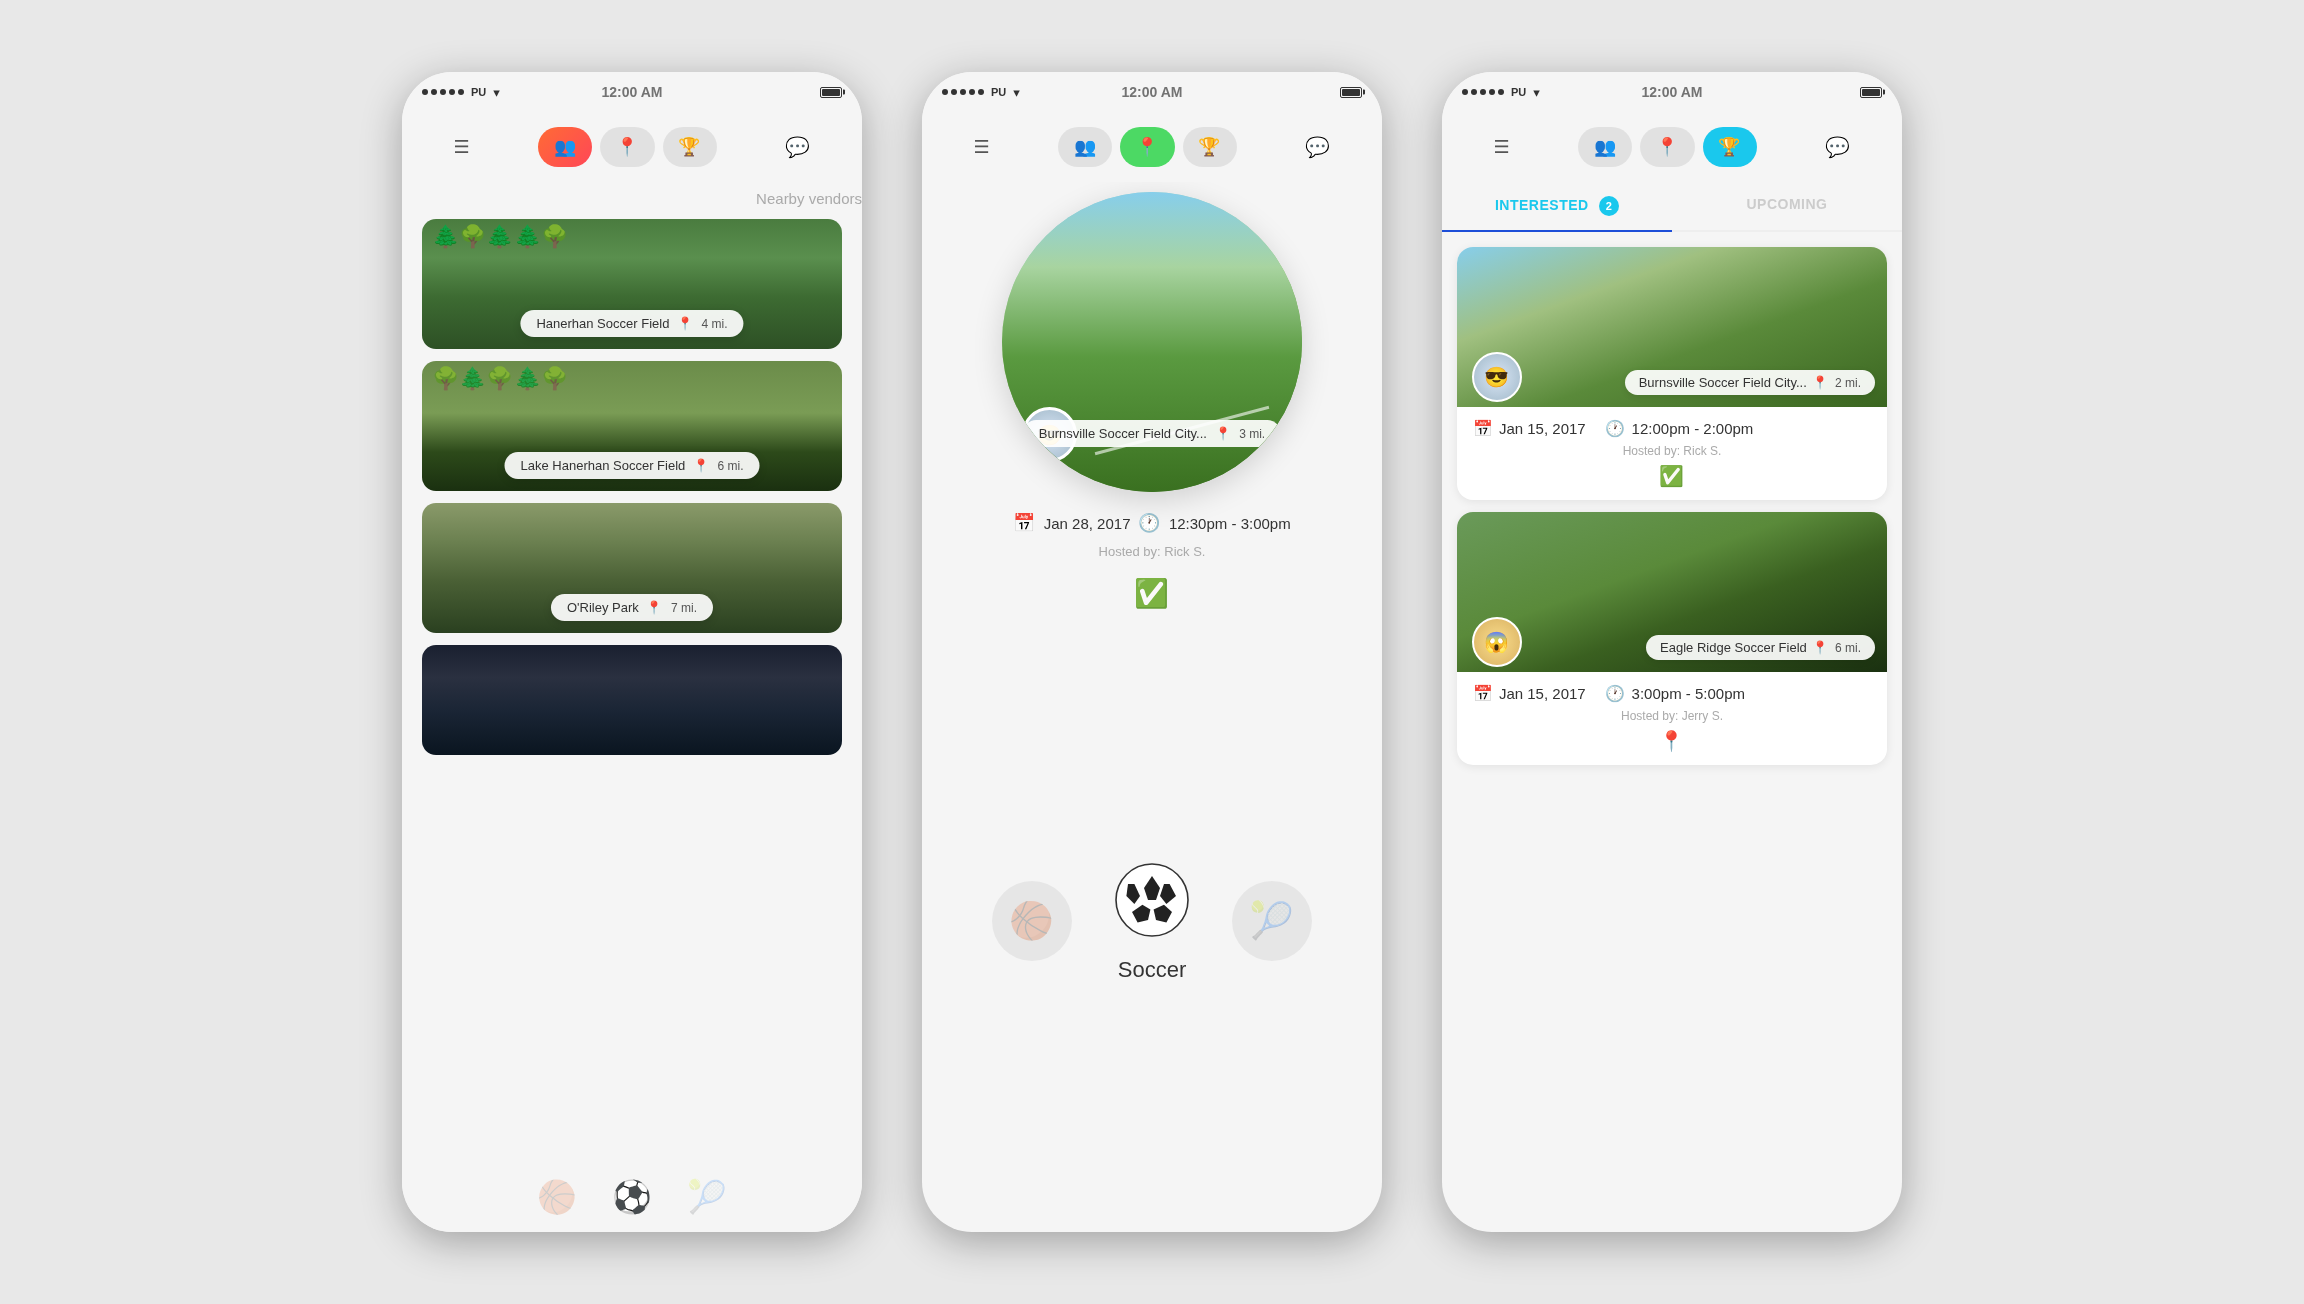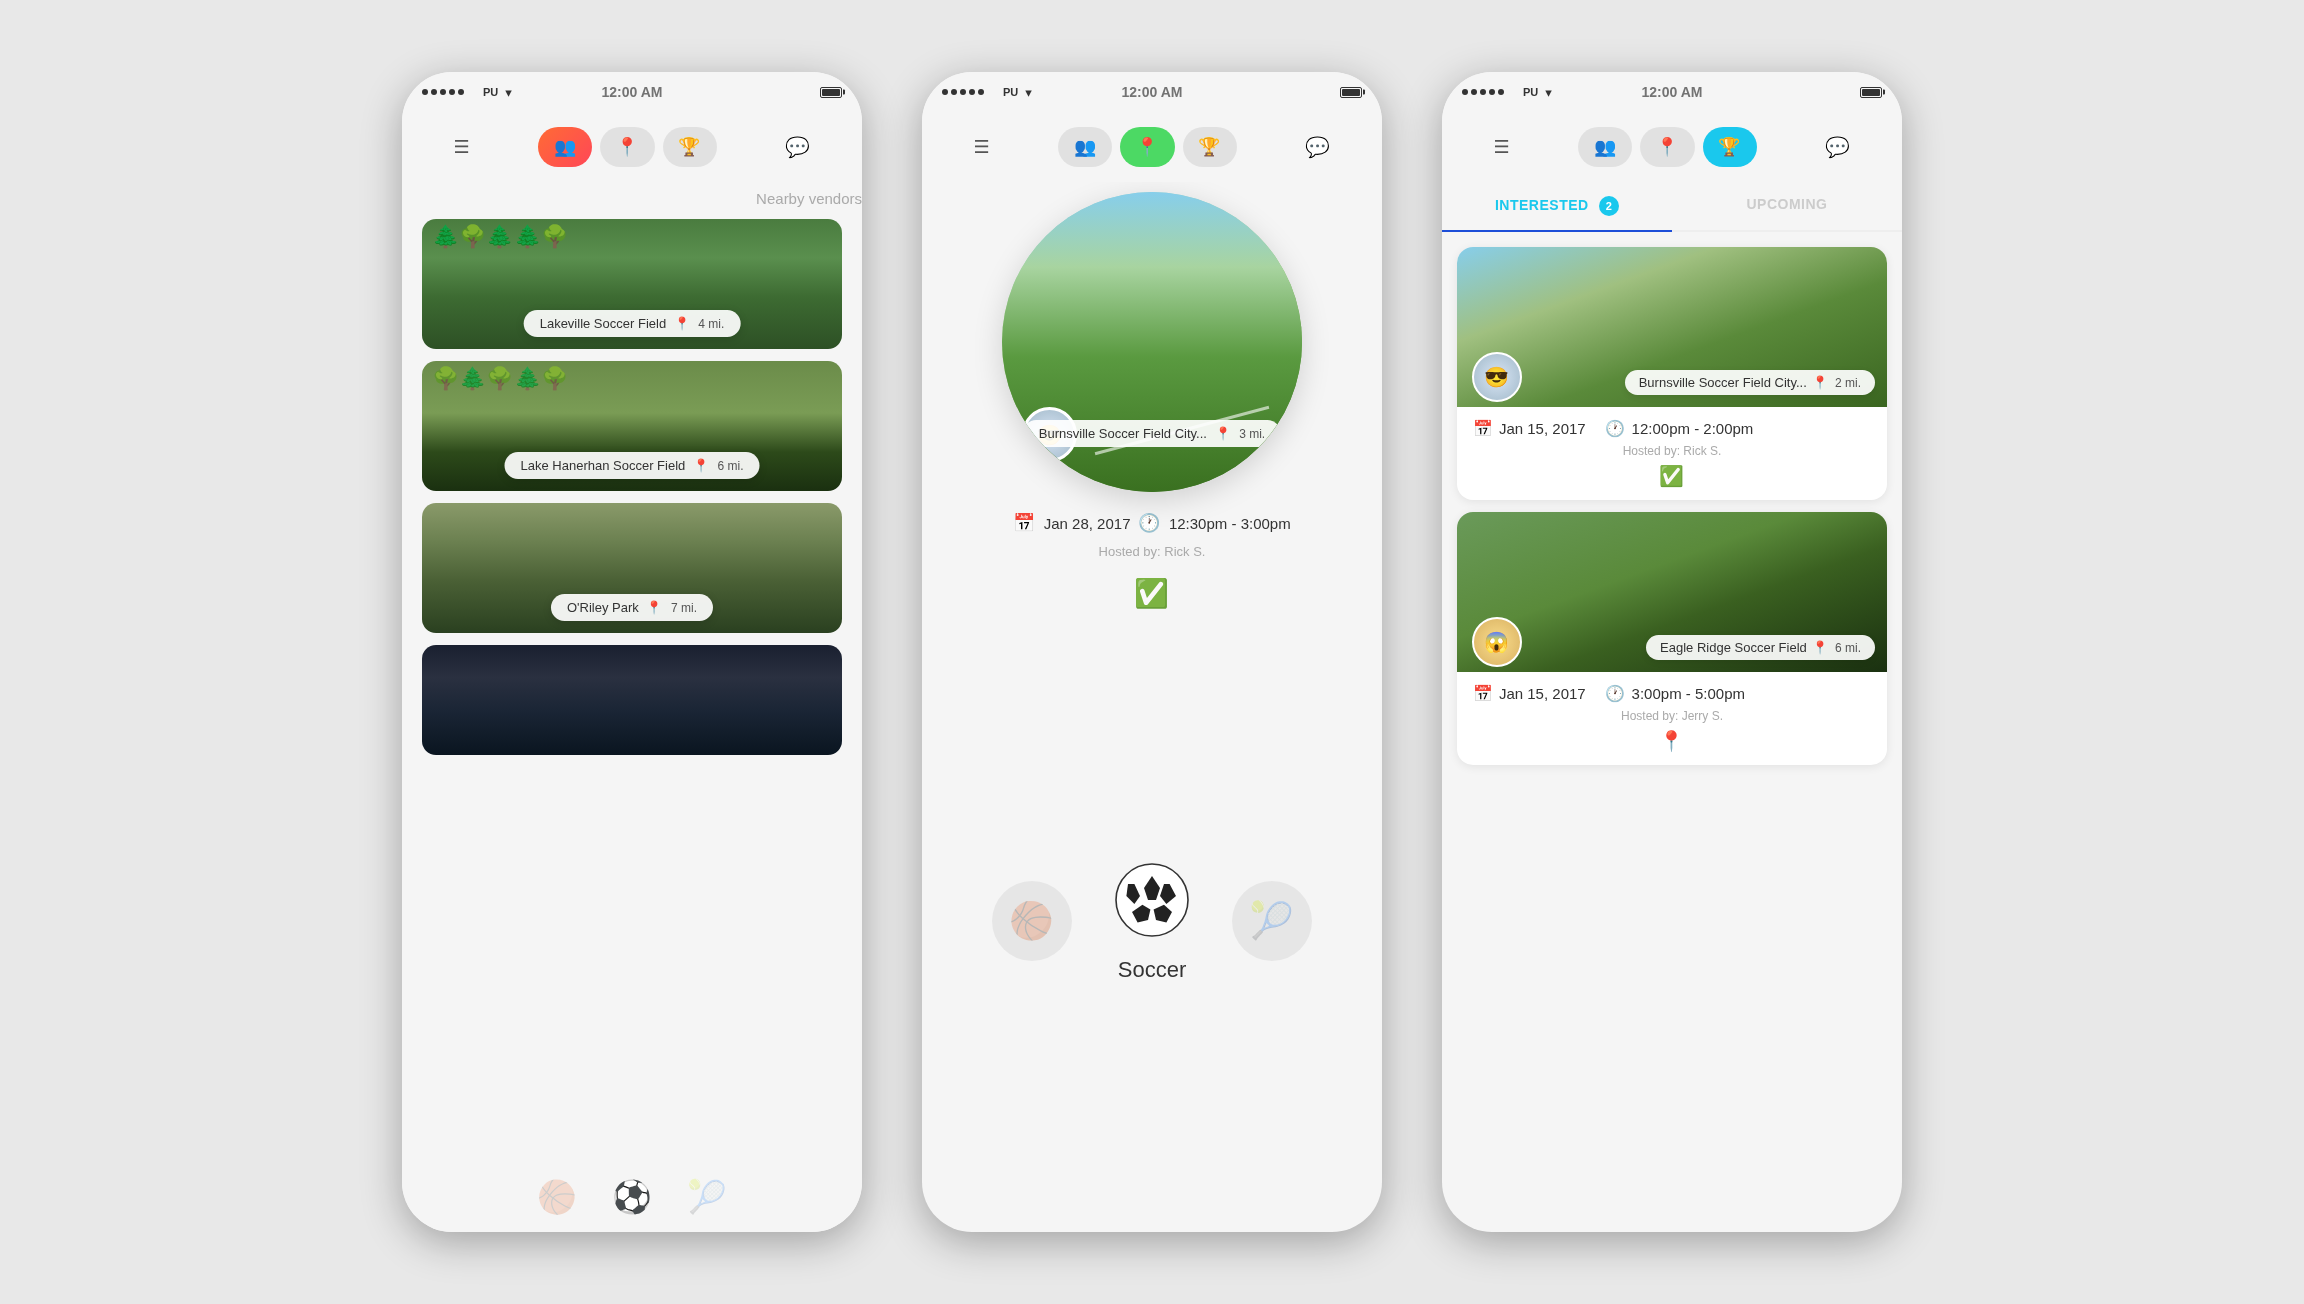--- a/index.html
+++ b/index.html
@@ -45,21 +45,21 @@
     .status-dot {
       width: 6px;
       height: 6px;
       background: #333;
       border-radius: 50%;
     }
     .status-carrier {
       font-size: 11px;
       font-weight: 600;
       color: #333;
-      margin-left: 16px;
+      margin-left: 4px;
     }
     .wifi-icon {
       font-size: 13px;
       color: #333;
       margin-left: 4px;
     }
     .status-time {
       font-size: 14px;
       font-weight: 600;
       color: #737373;
@@ -538,21 +538,21 @@
   </div>
 
   <div class="screen-content">
     <div class="section-title">Nearby vendors</div>
 
     <div class="vendor-list">
 
       <div class="vendor-card">
         <div class="vendor-bg field-1"></div>
         <div class="vendor-label">
-          <span class="vendor-name">Lakeville Soccer Field</span>
+          <span class="vendor-name">Hanerhan Soccer Field</span>
           <span class="location-pin">📍</span>
           <span class="distance">4 mi.</span>
         </div>
       </div>
 
       <div class="vendor-card">
         <div class="vendor-bg field-2"></div>
         <div class="vendor-label">
           <span class="vendor-name">Lake Hanerhan Soccer Field</span>
           <span class="location-pin">📍</span>

